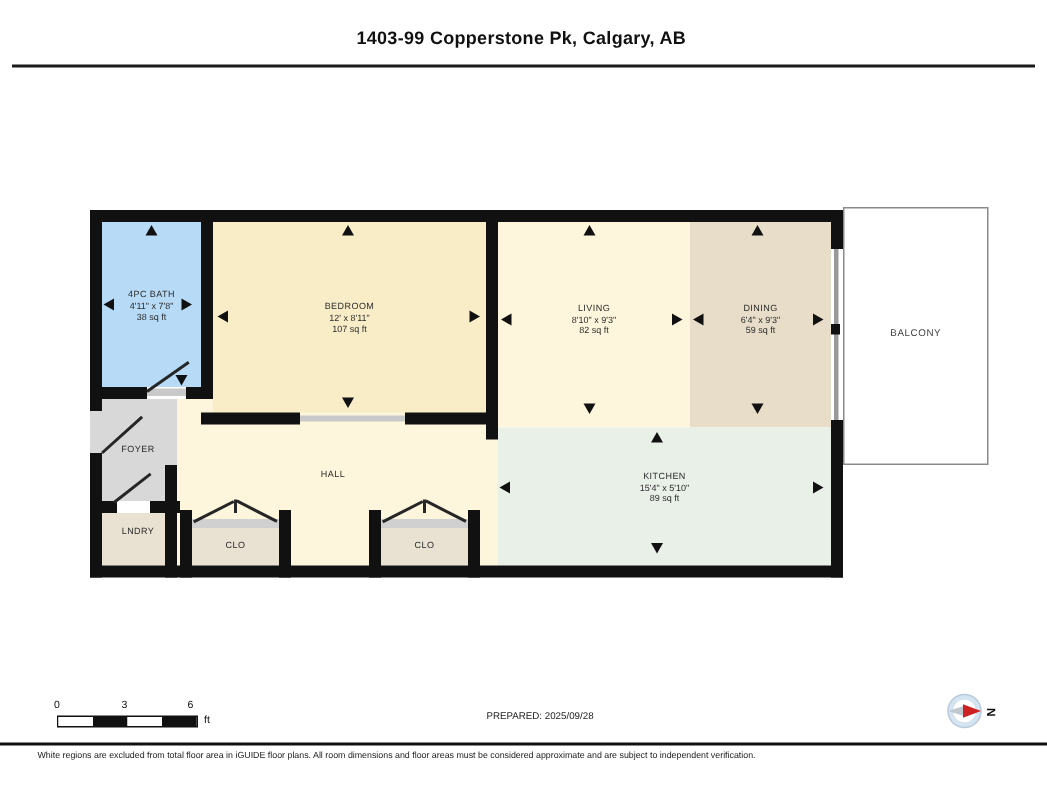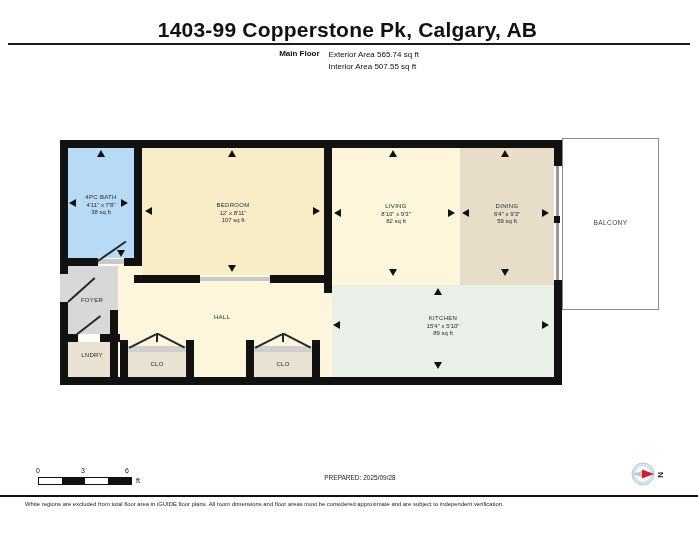--- a/index.html
+++ b/index.html
@@ -1,20 +1,20 @@
 <!DOCTYPE html>
 <html><head>
 <meta charset="utf-8">
 <style>
   html,body{margin:0;padding:0;background:#fff;}
   .page{position:relative;width:698px;height:540px;background:#ffffff;overflow:hidden;
         font-family:"Liberation Sans", sans-serif;color:#111;}
   .abs{position:absolute;}
   .title{position:absolute;left:0;top:18px;width:695px;text-align:center;
-         font-size:21px;font-weight:bold;letter-spacing:0.2px;}
+         font-size:12px;font-weight:bold;letter-spacing:0.2px;}
   .title-rule{position:absolute;left:8px;top:43px;width:682px;height:2px;background:#1a1a1a;}
   .subtitle{position:absolute;left:0;top:49px;width:698px;display:flex;justify-content:center;gap:9px;font-size:8px;}
   .subtitle .floor{font-weight:bold;}
   .subtitle .areas div{line-height:12px;}
   .w{position:absolute;background:#111;}
   .rm{position:absolute;}
   .rlabel{position:absolute;text-align:center;font-size:6px;line-height:7.5px;color:#2b2b2b;}
   .rlabel .nm{letter-spacing:0.3px;}
   .leaf{position:absolute;height:2px;background:#262626;transform-origin:left center;}
   .sill{position:absolute;background:#c9c9c9;}
@@ -33,27 +33,20 @@
   .footer-rule{position:absolute;left:0;top:495px;width:698px;height:2px;background:#111;}
   .disclaimer{position:absolute;left:25px;top:501px;width:660px;font-size:5.9px;color:#222;}
 </style>
 </head>
 <body>
 
 <div class="page">
 
   <div class="title">1403-99 Copperstone Pk, Calgary, AB</div>
   <div class="title-rule"></div>
-  <div class="subtitle">
-    <span class="floor">Main Floor</span>
-    <span class="areas">
-      <div>Exterior Area 565.74 sq ft</div>
-      <div>Interior Area 507.55 sq ft</div>
-    </span>
-  </div>
 
   <div class="abs" style="left:0;top:0;width:698px;height:540px;">
 
     <div class="balcony">
       <div class="balcony-label">BALCONY</div>
     </div>
 
     <div class="rm" style="left: 110px; top: 266px; width: 222px; height: 111px; background-color: rgb(253, 246, 221);"></div>
     <div class="rm" style="left: 68px; top: 148px; width: 66px; height: 110px; background-color: rgb(183, 219, 246);"></div>
     <div class="rm" style="left: 142px; top: 148px; width: 182px; height: 127px; background-color: rgb(249, 237, 200);"></div>

